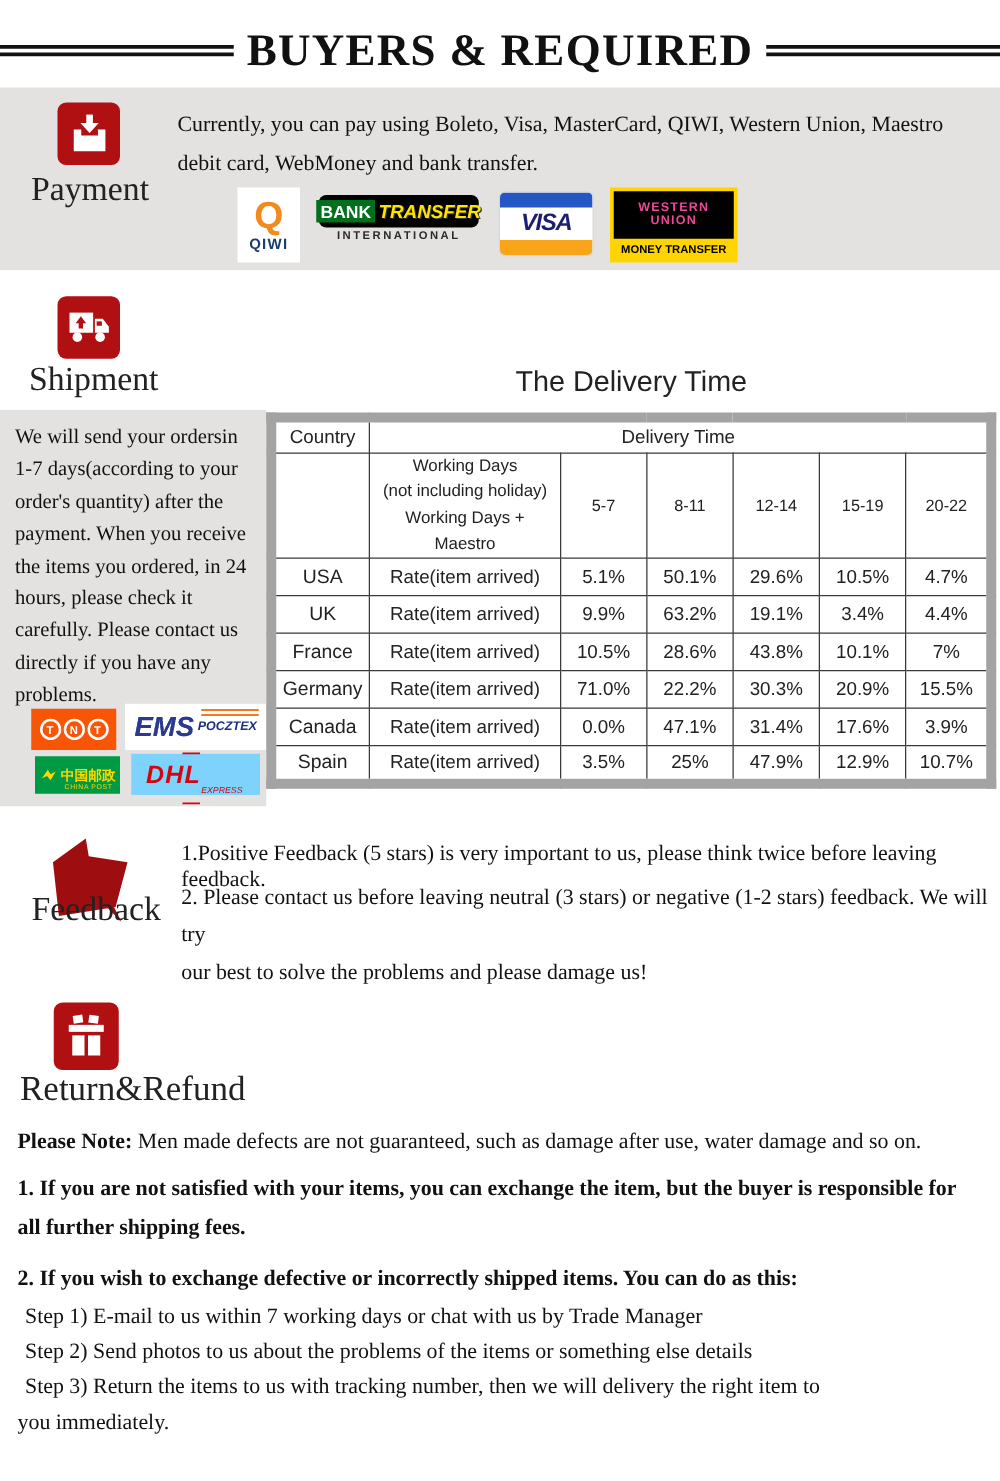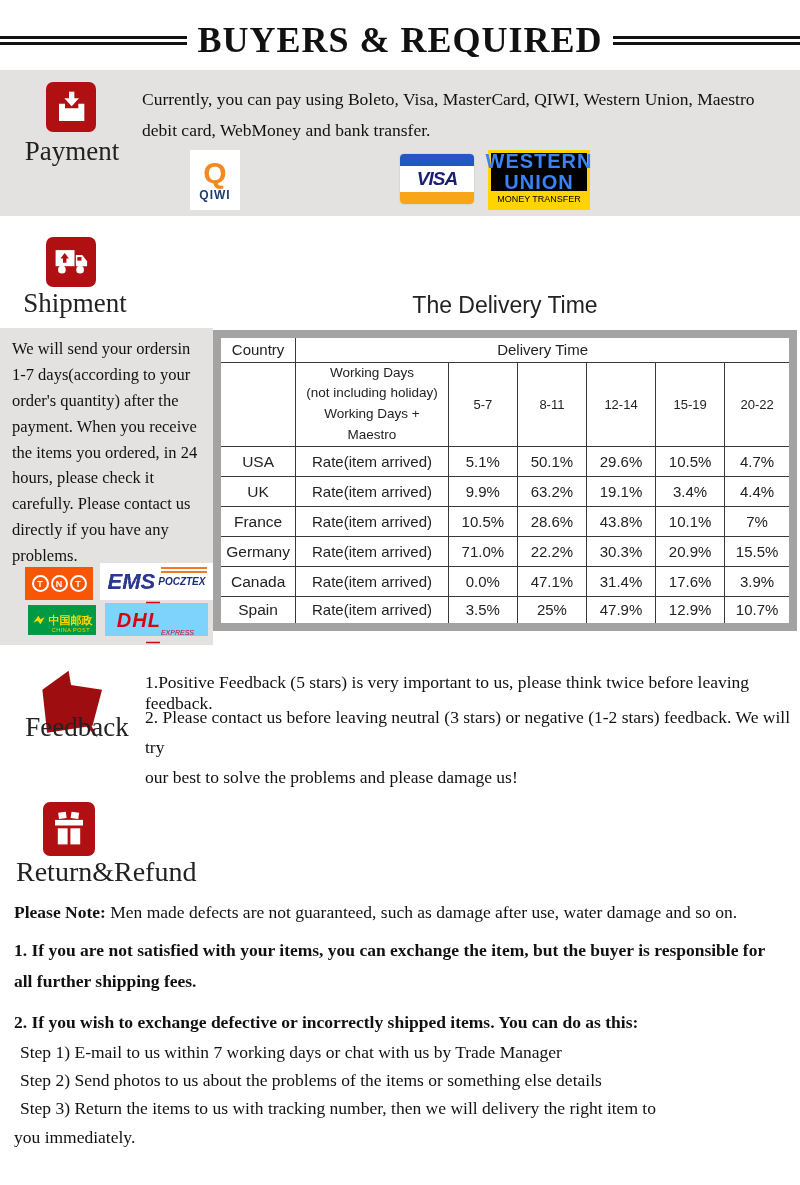--- a/index.html
+++ b/index.html
@@ -31,23 +31,23 @@
   .logo-bank .w2 { font-family:"Liberation Sans", sans-serif; font-weight:700; font-style:italic; font-size:15px; color:#ffe400; text-shadow:1px 1px 0 #333; }
   .logo-bank .w3 { font-family:"Liberation Sans", sans-serif; font-weight:700; font-size:9px; letter-spacing:2px; color:#2b2b2b; margin-top:1px; }
   .logo-visa { position:absolute; left:212px; top:6px; width:74px; height:50px; background:#fff; border-radius:4px;
                display:flex; flex-direction:column; overflow:hidden; box-shadow:0 0 0 1px #d8d7d5; }
   .logo-visa .band-t { height:12px; background:#2456c4; }
   .logo-visa .band-b { height:12px; background:#f9a51a; }
   .logo-visa .mid { flex:1; display:flex; align-items:center; justify-content:center;
                     font-family:"Liberation Sans", sans-serif; font-style:italic; font-weight:700; font-size:19px; color:#1a1f71; letter-spacing:-1px; }
   .logo-wu { position:absolute; left:300px; top:2px; width:102px; height:60px; background:#ffd400; padding:3px; }
   .logo-wu .blk { background:#000; height:38px; display:flex; flex-direction:column; align-items:center; justify-content:center; line-height:1.05; }
-  .logo-wu .blk span { font-family:"Liberation Sans", sans-serif; font-weight:700; font-size:20px; color:#3b82f6; letter-spacing:1px; }
+  .logo-wu .blk span { font-family:"Liberation Sans", sans-serif; font-weight:700; font-size:10px; color:#ec4899; letter-spacing:1px; }
   .logo-wu .strip { height:16px; display:flex; align-items:center; justify-content:center;
-                    font-family:"Liberation Sans", sans-serif; font-weight:400; font-size:9px; color:#000; }
+                    font-family:"Liberation Sans", sans-serif; font-weight:700; font-size:9px; color:#000; }
   
   .ship-title { position:absolute; left:213px; top:292px; width:584px; text-align:center;
                 font-family:"Liberation Sans", sans-serif; font-size:23px; color:#222; }
   .ship-panel { position:absolute; left:0; top:328px; width:213px; height:317px; background:#e3e2e0; }
   .ship-note { position:absolute; left:12px; top:8px; width:192px; font-size:16.5px; line-height:1.57; color:#111; }
   .carrier { position:absolute; display:flex; align-items:center; justify-content:center; }
   .c-tnt { left:25px; top:567px; width:68px; height:33px; background:#f85606; gap:2px; }
   .c-tnt .circ { width:17px; height:17px; border:2px solid #fff; border-radius:50%; display:flex; align-items:center; justify-content:center;
                  font-family:"Liberation Sans", sans-serif; font-weight:700; font-size:9px; color:#fff; }
   .c-ems { left:100px; top:563px; width:113px; height:37px; background:#fff; gap:3px; }
@@ -106,20 +106,27 @@
     </svg>
   </div>
   <div class="sec-label lbl-payment">Payment</div>
   <div class="pay-desc">Currently, you can pay using Boleto, Visa, MasterCard, QIWI, Western Union, Maestro  debit card, WebMoney and bank transfer.</div>
 
   <div class="logo-row">
     <div class="logo-qiwi">
       <span class="q">Q</span>
       <span class="t">QIWI</span>
     </div>
+    <div class="logo-bank">
+      <div class="box">
+        <span class="w1">BANK</span>
+        <span class="w2">TRANSFER</span>
+      </div>
+      <div class="w3">INTERNATIONAL</div>
+    </div>
     <div class="logo-visa">
       <div class="band-t"></div>
       <div class="mid">VISA</div>
       <div class="band-b"></div>
     </div>
     <div class="logo-wu">
       <div class="blk">
         <span>WESTERN</span>
         <span>UNION</span>
       </div>

